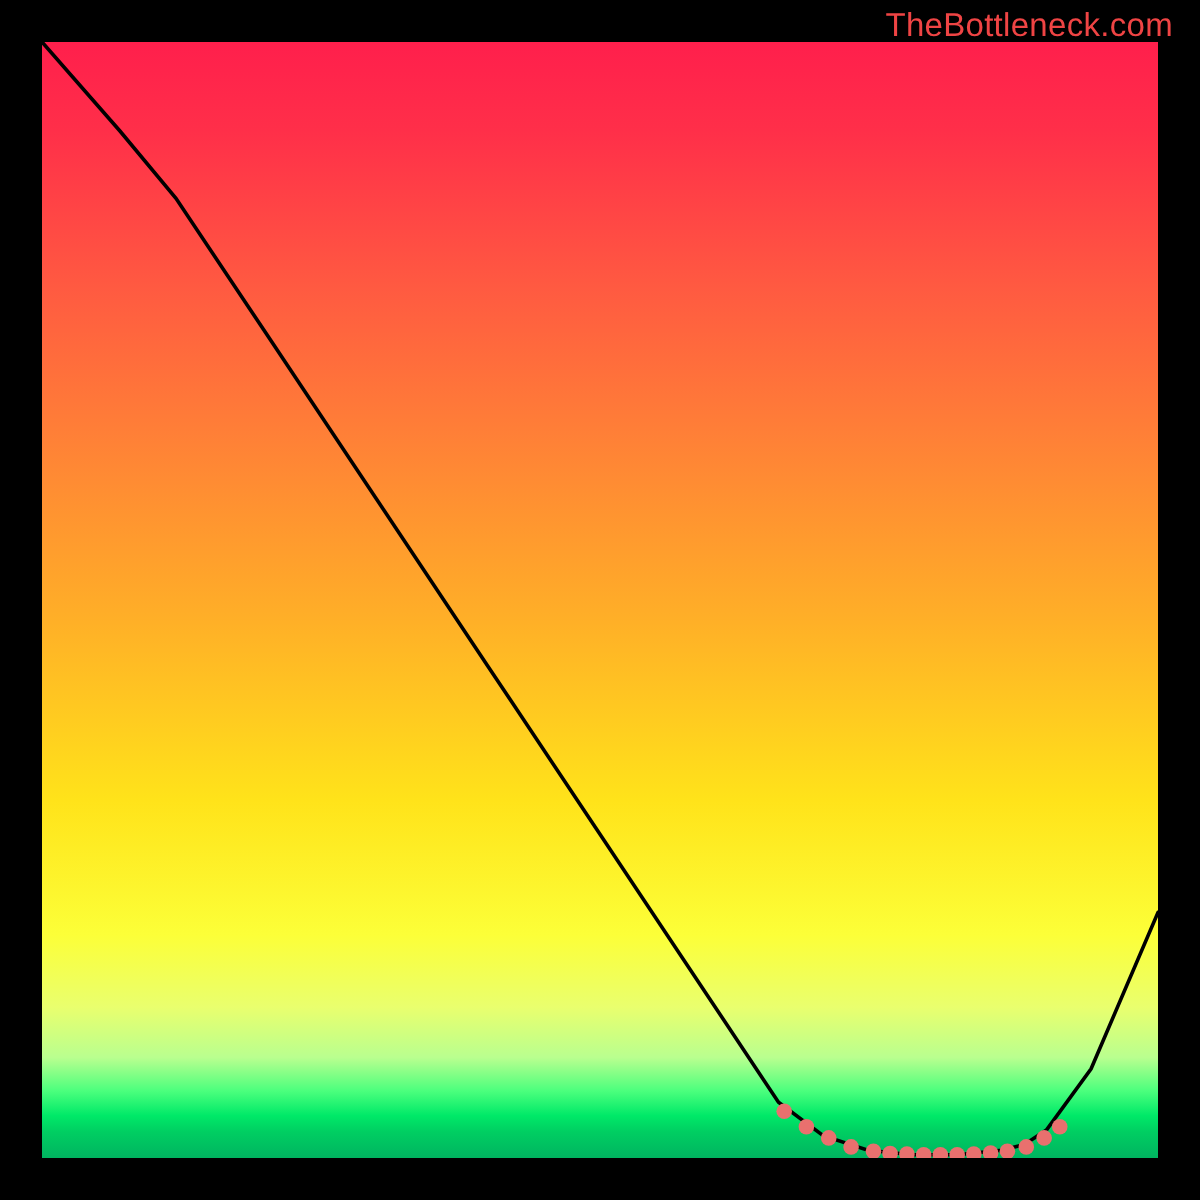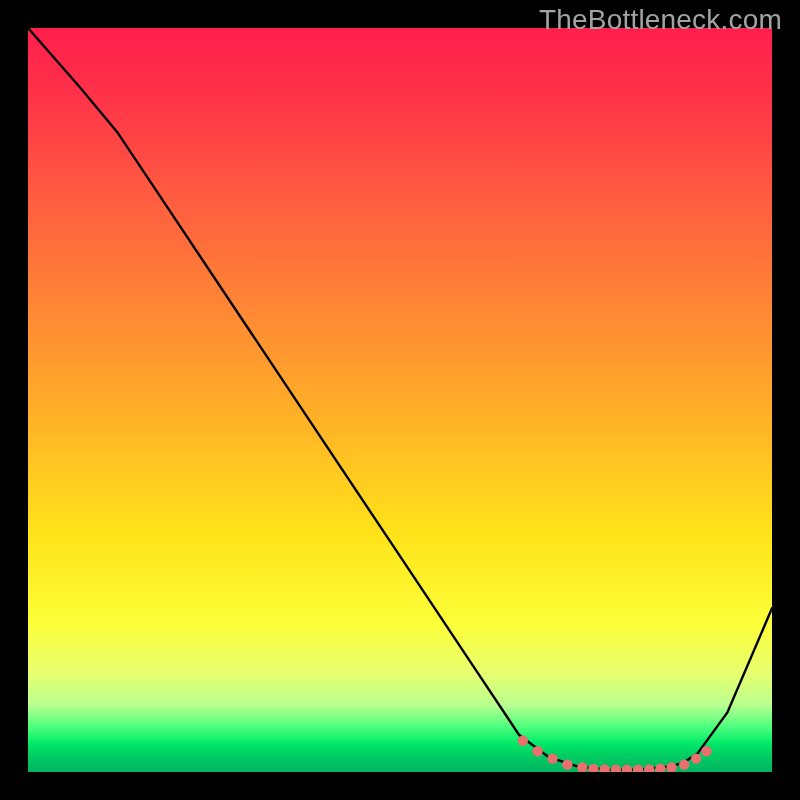--- a/index.html
+++ b/index.html
@@ -14,22 +14,22 @@
   .frame {
     position: relative;
     width: 800px;
     height: 800px;
     background: #000;
   }
   .watermark {
     position: absolute;
     top: 4px;
     right: 18px;
-    color: #a3a3a3;
-    font-size: 28px;
+    color: #ef4444;
+    font-size: 22px;
     font-weight: 500;
     letter-spacing: 0.2px;
     z-index: 5;
   }
   .plot-area {
     position: absolute;
     left: 28px;
     top: 28px;
     width: 744px;
     height: 744px;

